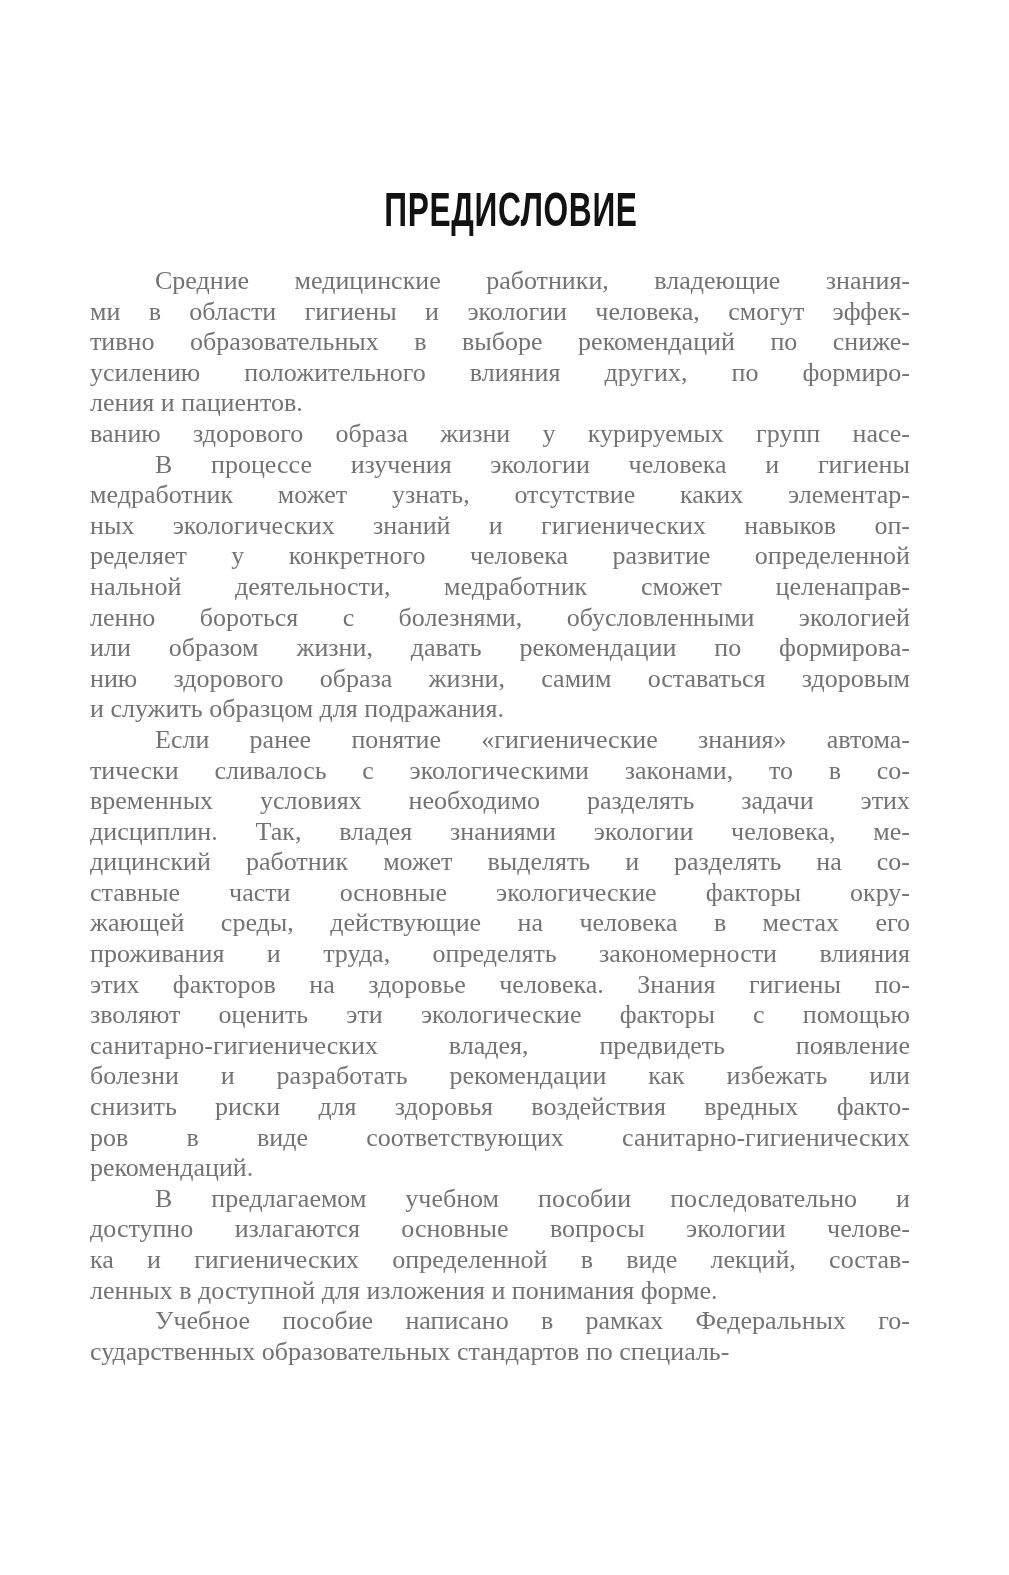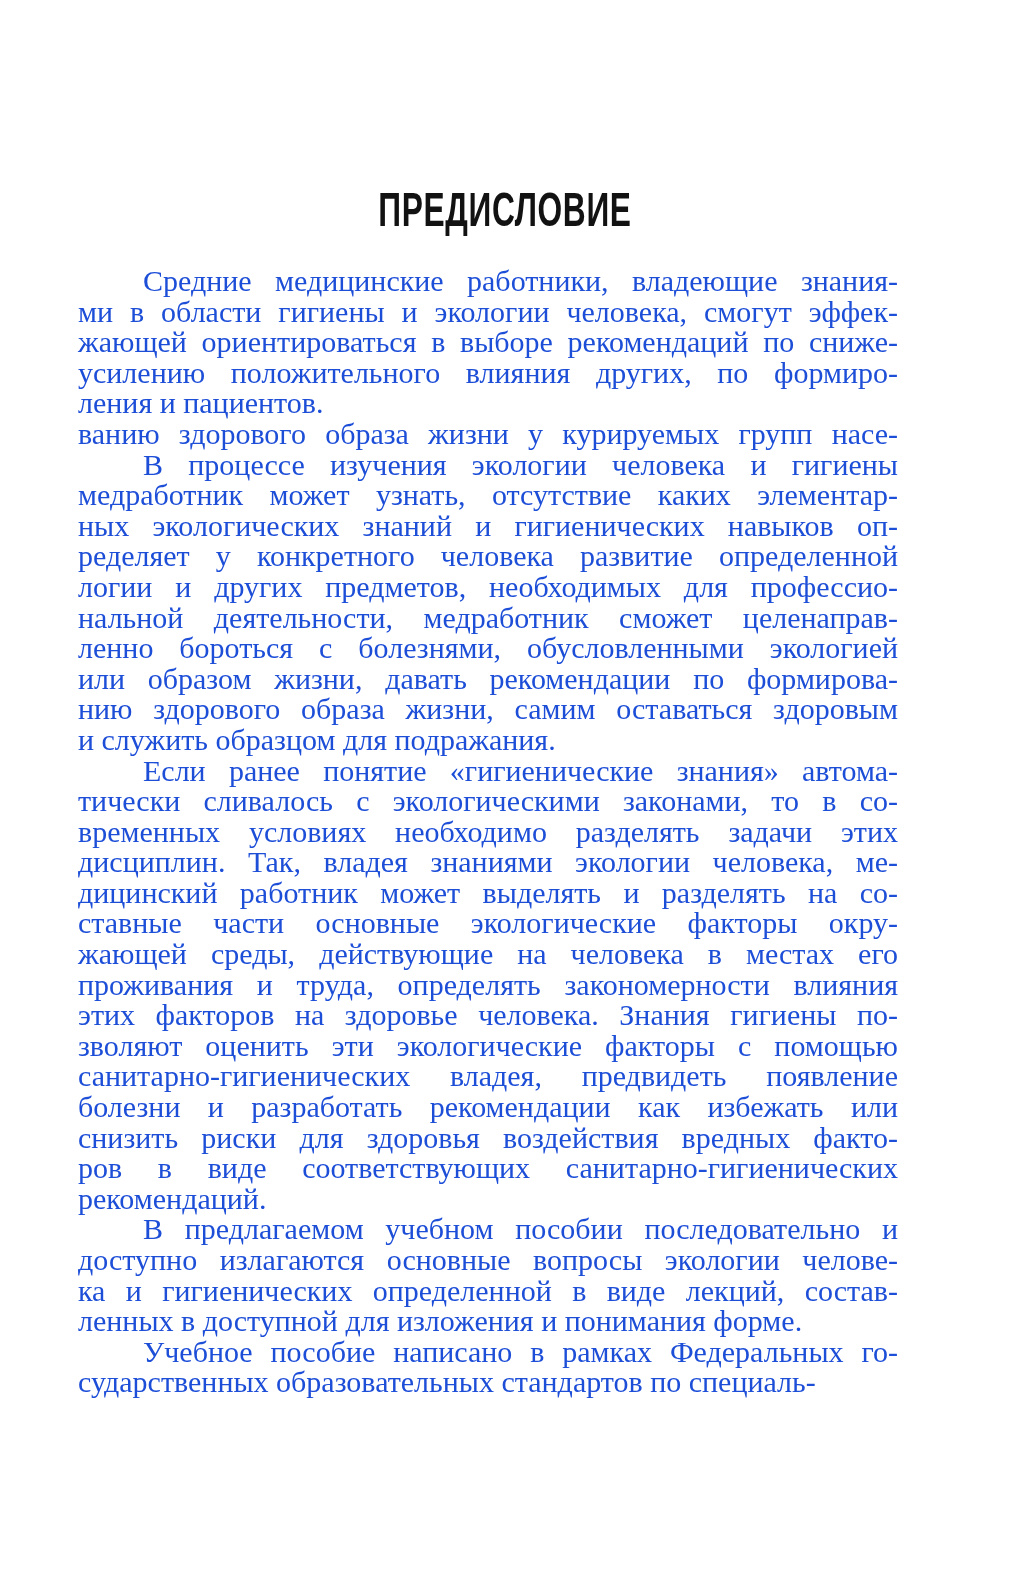--- a/index.html
+++ b/index.html
@@ -10,20 +10,21 @@
   body {
     width: 1009px;
     height: 1575px;
     position: relative;
     overflow: hidden;
   }
   .book-page {
     position: absolute;
     inset: 0;
     background: #ffffff;
+    margin-left: 12px;
   }
   .page-title {
     position: absolute;
     top: 188px;
     left: 0;
     right: 0;
     text-align: center;
     margin: 0;
     font-family: "Liberation Sans", sans-serif;
     font-weight: 700;
@@ -37,23 +38,23 @@
     transform: scaleX(0.66);
     transform-origin: 50% 50%;
     letter-spacing: 1px;
   }
   .text-block {
     position: absolute;
     left: 78px;
     top: 266px;
     width: 820px;
     font-family: "Liberation Serif", "DejaVu Serif", serif;
-    font-size: 30px;
+    font-size: 26px;
     line-height: 30.6px;
-    color: #1d4ed8;
+    color: #737373;
   }
   .paragraph {
     margin: 0;
     padding: 0;
   }
   .line {
     text-align: justify;
     text-align-last: justify;
     white-space: normal;
   }
@@ -66,31 +67,30 @@
 </style>
 </head>
 <body>
 
 <div class="book-page">
   <h1 class="page-title"><span class="condense">ПРЕДИСЛОВИЕ</span></h1>
   <div class="text-block">
       <div class="paragraph">
         <div class="line first">Средние медицинские работники, владеющие знания-</div>
         <div class="line">ми в области гигиены и экологии человека, смогут эффек-</div>
-        <div class="line">жающей ориентироваться в выборе рекомендаций по сниже-</div>
+        <div class="line">тивно образовательных в выборе рекомендаций по сниже-</div>
         <div class="line">усилению положительного влияния других, по формиро-</div>
         <div class="line last">ления и пациентов.</div>
         <div class="line">ванию здорового образа жизни у курируемых групп насе-</div>
       </div>
       <div class="paragraph">
         <div class="line first">В процессе изучения экологии человека и гигиены</div>
         <div class="line">медработник может узнать, отсутствие каких элементар-</div>
         <div class="line">ных экологических знаний и гигиенических навыков оп-</div>
         <div class="line">ределяет у конкретного человека развитие определенной</div>
-        <div class="line">логии и других предметов, необходимых для профессио-</div>
         <div class="line">нальной деятельности, медработник сможет целенаправ-</div>
         <div class="line">ленно бороться с болезнями, обусловленными экологией</div>
         <div class="line">или образом жизни, давать рекомендации по формирова-</div>
         <div class="line">нию здорового образа жизни, самим оставаться здоровым</div>
         <div class="line last">и служить образцом для подражания.</div>
       </div>
       <div class="paragraph">
         <div class="line first">Если ранее понятие «гигиенические знания» автома-</div>
         <div class="line">тически сливалось с экологическими законами, то в со-</div>
         <div class="line">временных условиях необходимо разделять задачи этих</div>

